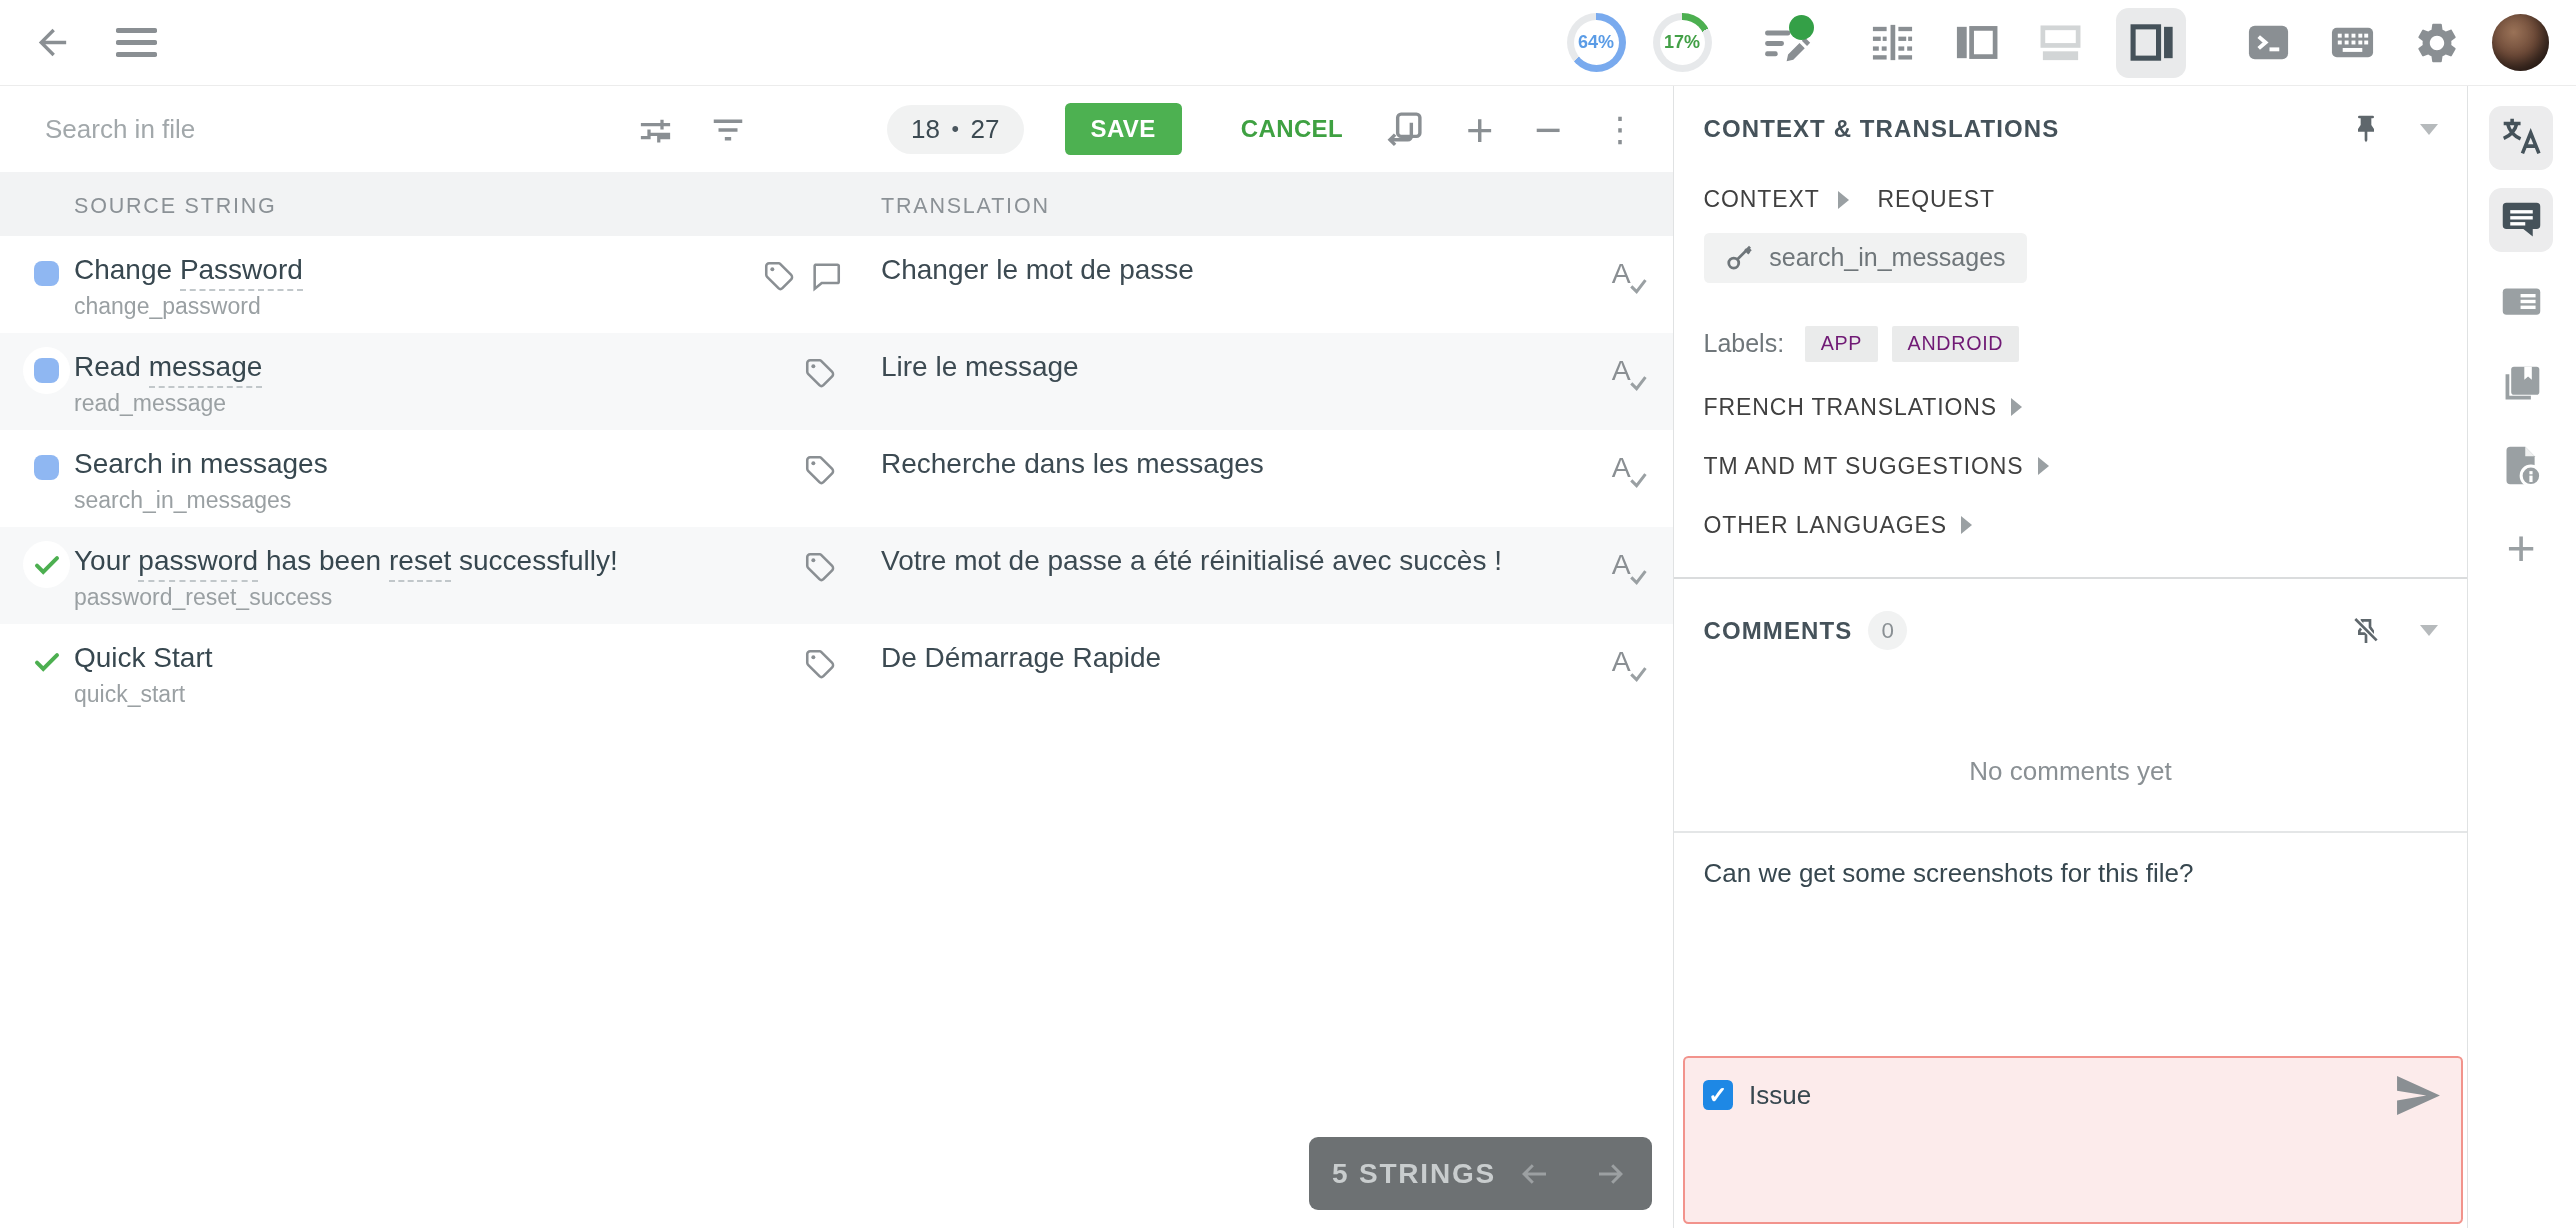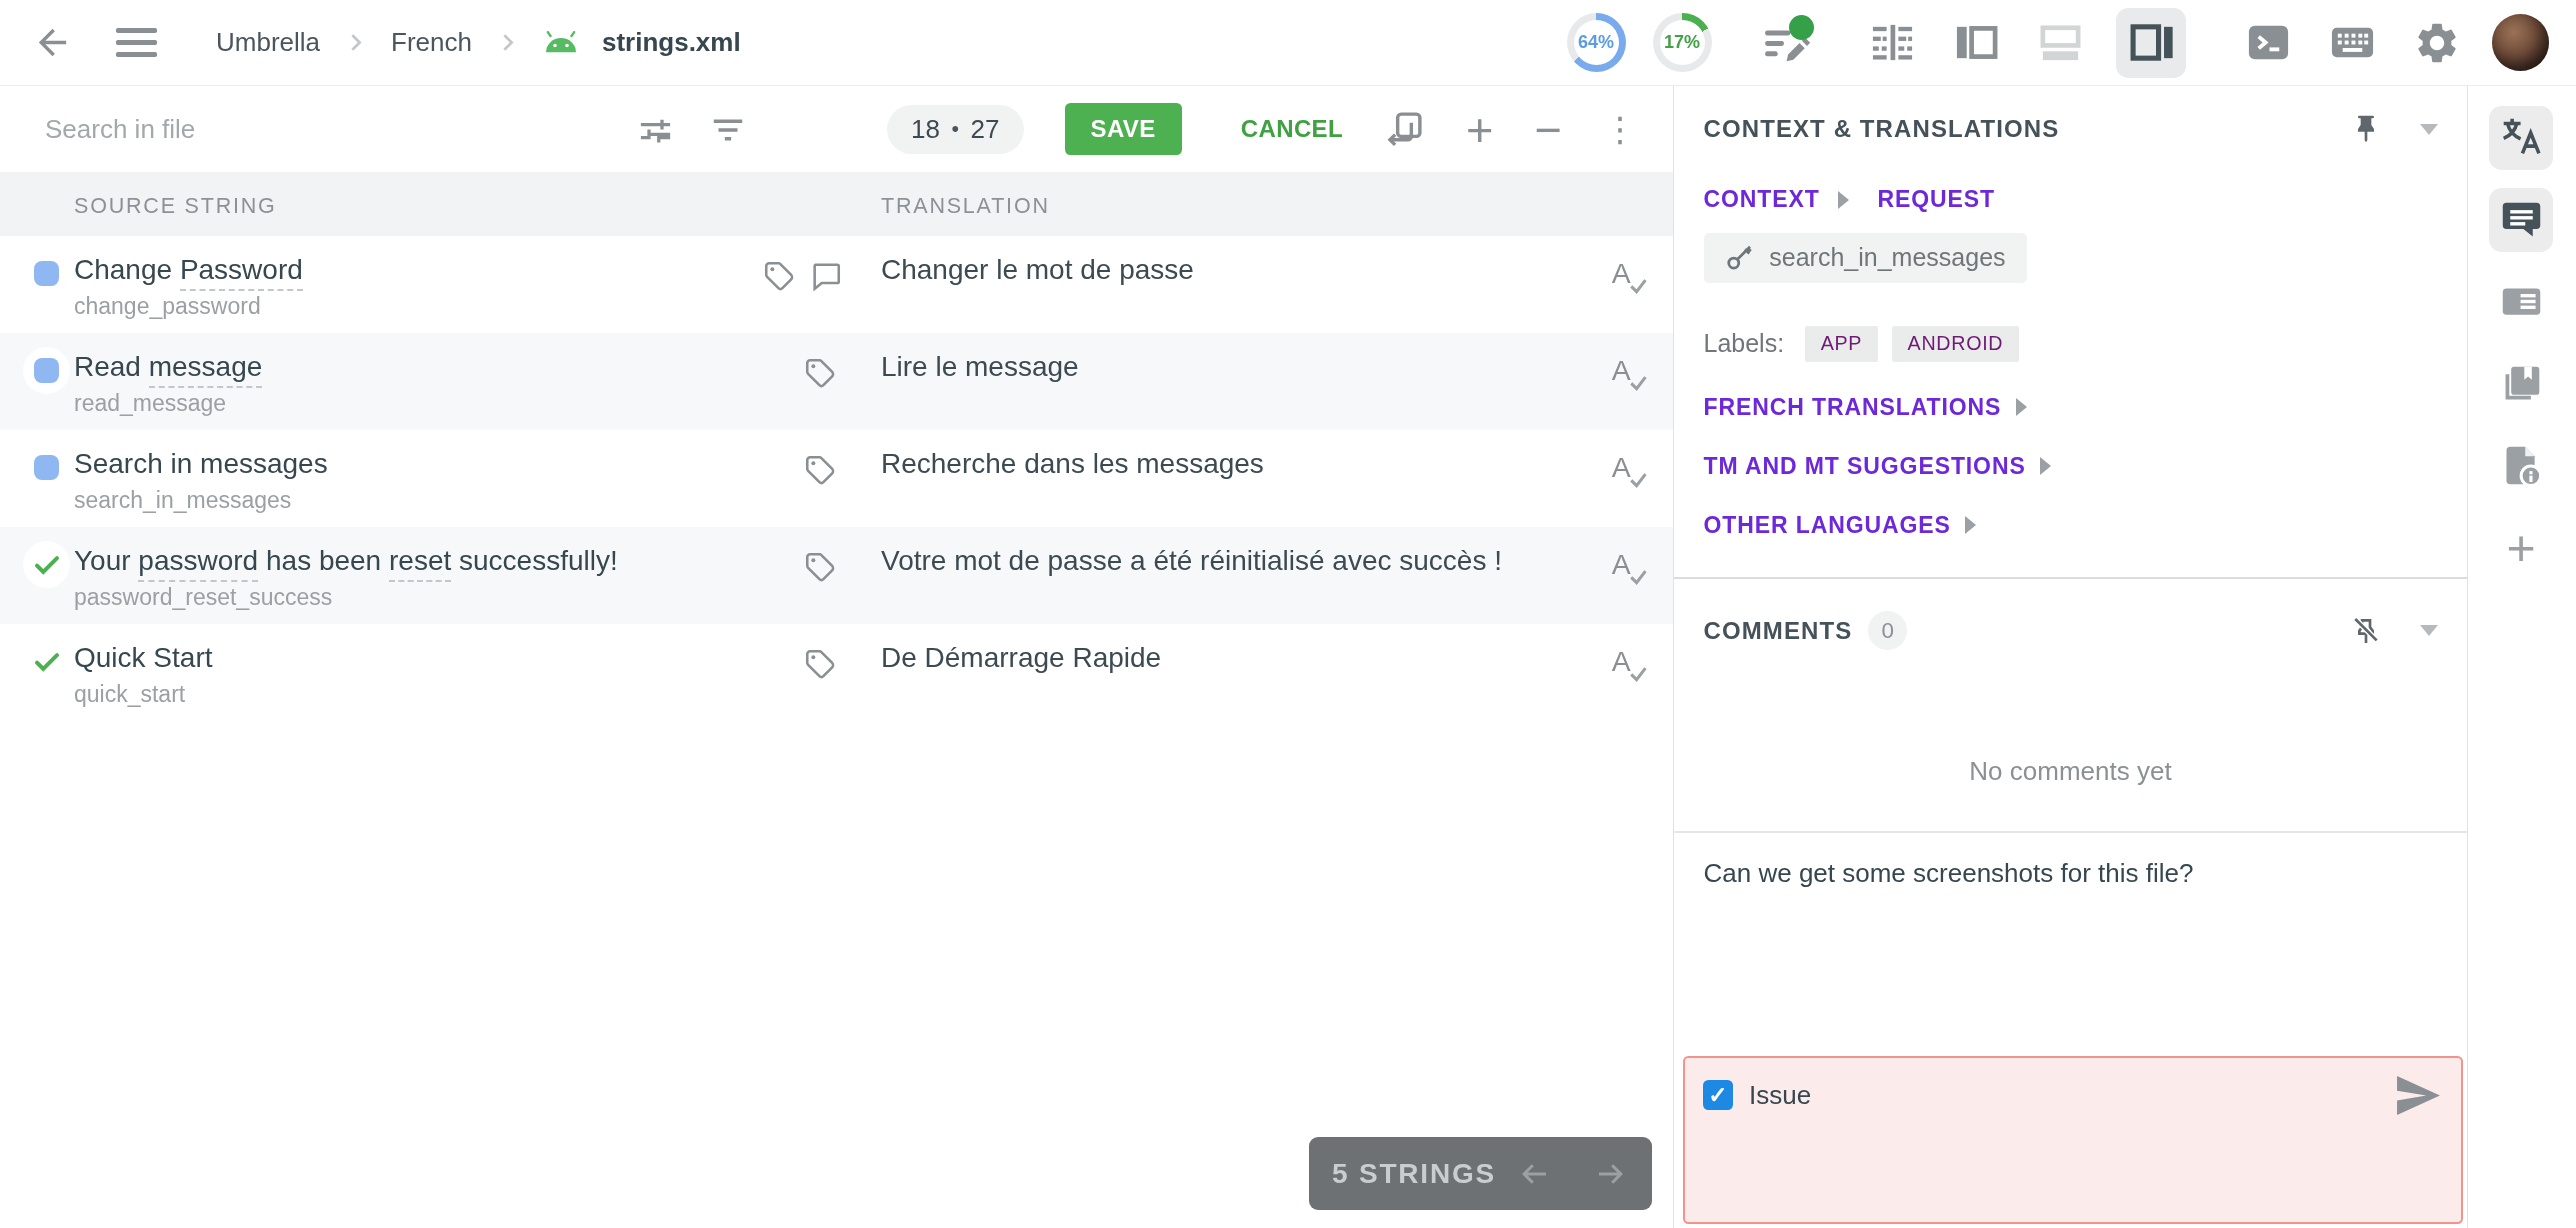--- a/index.html
+++ b/index.html
@@ -65,21 +65,21 @@
 
   
   .right { width:794px; position:relative; border-right:0.9px solid #e0e2e3; background:#fff; display:flex; flex-direction:column; }
   .px { padding-left:29.5px; padding-right:29.5px; }
   .panel-head { margin-top:27px; display:flex; align-items:center; }
   .panel-title { font-size:24px; font-weight:700; color:#45525a; letter-spacing:1.1px; }
   .ph-right { margin-left:auto; display:flex; align-items:center; gap:38px; }
   .caret-down { width:0; height:0; border-left:9.8px solid transparent; border-right:9.8px solid transparent; border-top:11.6px solid #b6babc; }
   .caret-right { width:0; height:0; border-top:9.8px solid transparent; border-bottom:9.8px solid transparent; border-left:11.6px solid #9aa0a3; display:inline-block; }
   .ctx-tabs { margin-top:41px; display:flex; align-items:center; gap:18px; }
-  .green-link { font-size:23px; font-weight:700; color:#6d28d9; letter-spacing:0.9px; cursor:pointer; }
+  .green-link { font-size:23px; font-weight:400; color:#404040; letter-spacing:0.9px; cursor:pointer; }
   .keypill { margin-top:19.7px; display:inline-flex; align-items:center; gap:14.3px; background:#f1f2f2; border-radius:5.4px; height:50px; padding:0 21.5px; align-self:flex-start; margin-left:29.5px; }
   .keypill span { font-size:25px; color:#6f767a; }
   .labels-row { margin-top:43px; display:flex; align-items:center; gap:13.4px; }
   .labels-cap { font-size:25px; color:#6f767a; }
   .lblpill { background:#eaebeb; border-radius:2px; height:36px; display:flex; align-items:center; padding:12px 16px; font-size:19.7px; color:#701a75; letter-spacing:0.7px; }
   .sec-link { margin-top:32px; display:flex; align-items:center; gap:14.3px; }
   .divider1 { margin-top:38px; height:2.7px; background:#dadcdd; }
   .cm-head { margin-top:32px; display:flex; align-items:center; }
   .badge0 { margin-left:16px; width:39px; height:39px; border-radius:50%; background:#f1f2f2; display:flex; align-items:center; justify-content:center; font-size:22.4px; color:#8a9094; }
   .empty-cm { margin-top:106px; text-align:center; font-size:26px; color:#8a9094; }
@@ -107,38 +107,20 @@
   <div class="icon-btn">
     <svg width="41" height="41" viewBox="0 0 24 24">
         <path fill="#8a8f93" d="M20 11H7.8l5.6-5.6L12 4l-8 8 8 8 1.4-1.4L7.8 13H20z"></path>
       </svg>
   </div>
   <div class="hamburger">
       <span></span>
       <span></span>
       <span></span>
     </div>
-  <div class="crumbs">
-    <span class="crumb">Umbrella</span>
-    <svg class="chev" width="25" height="25" viewBox="0 0 24 24">
-        <path fill="none" stroke="#c3c7c9" stroke-width="2.6" d="M9 5l7 7-7 7"></path>
-      </svg>
-    <span class="crumb">French</span>
-    <svg class="chev" width="25" height="25" viewBox="0 0 24 24">
-        <path fill="none" stroke="#c3c7c9" stroke-width="2.6" d="M9 5l7 7-7 7"></path>
-      </svg>
-    <svg width="36" height="23" viewBox="0 0 24 15">
-      <path fill="#57bb63" d="M2 14a10 9.5 0 0 1 20 0z"></path>
-      <line x1="5" y1="3.2" x2="3.2" y2="0.6" stroke="#57bb63" stroke-width="1.6" stroke-linecap="round"></line>
-      <line x1="19" y1="3.2" x2="20.8" y2="0.6" stroke="#57bb63" stroke-width="1.6" stroke-linecap="round"></line>
-      <circle cx="8" cy="9.5" r="1.2" fill="#fff"></circle>
-        <circle cx="16" cy="9.5" r="1.2" fill="#fff"></circle>
-    </svg>
-    <span class="crumb-file">strings.xml</span>
-  </div>
   <div class="tb-right">
     <div class="ring ring-blue">
       <div class="hole">64%</div>
     </div>
     <div class="ring ring-green">
       <div class="hole">17%</div>
     </div>
     <div class="notif icon-btn" style="margin-left:18px;">
       <svg width="50" height="50" viewBox="0 0 24 24">
         <rect x="2" y="6" width="12" height="2.4" rx="1" fill="#8a8f93"></rect>

